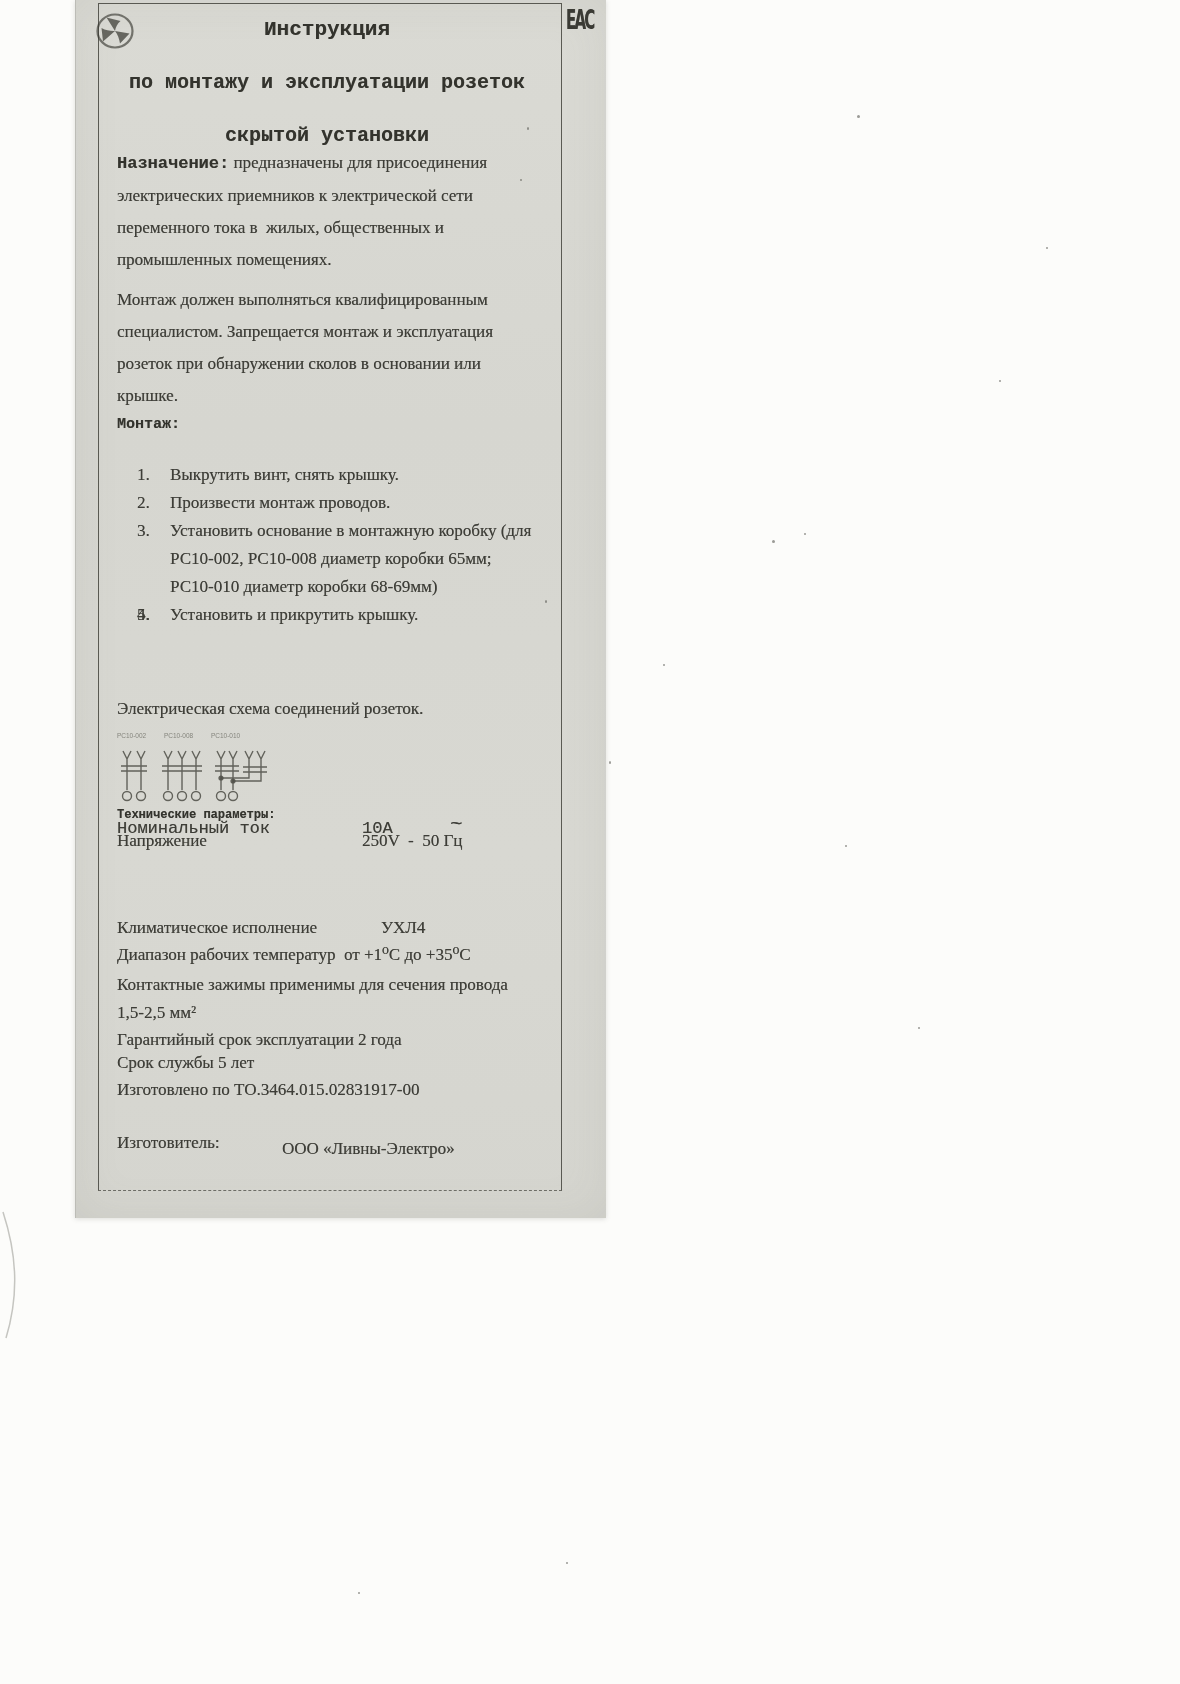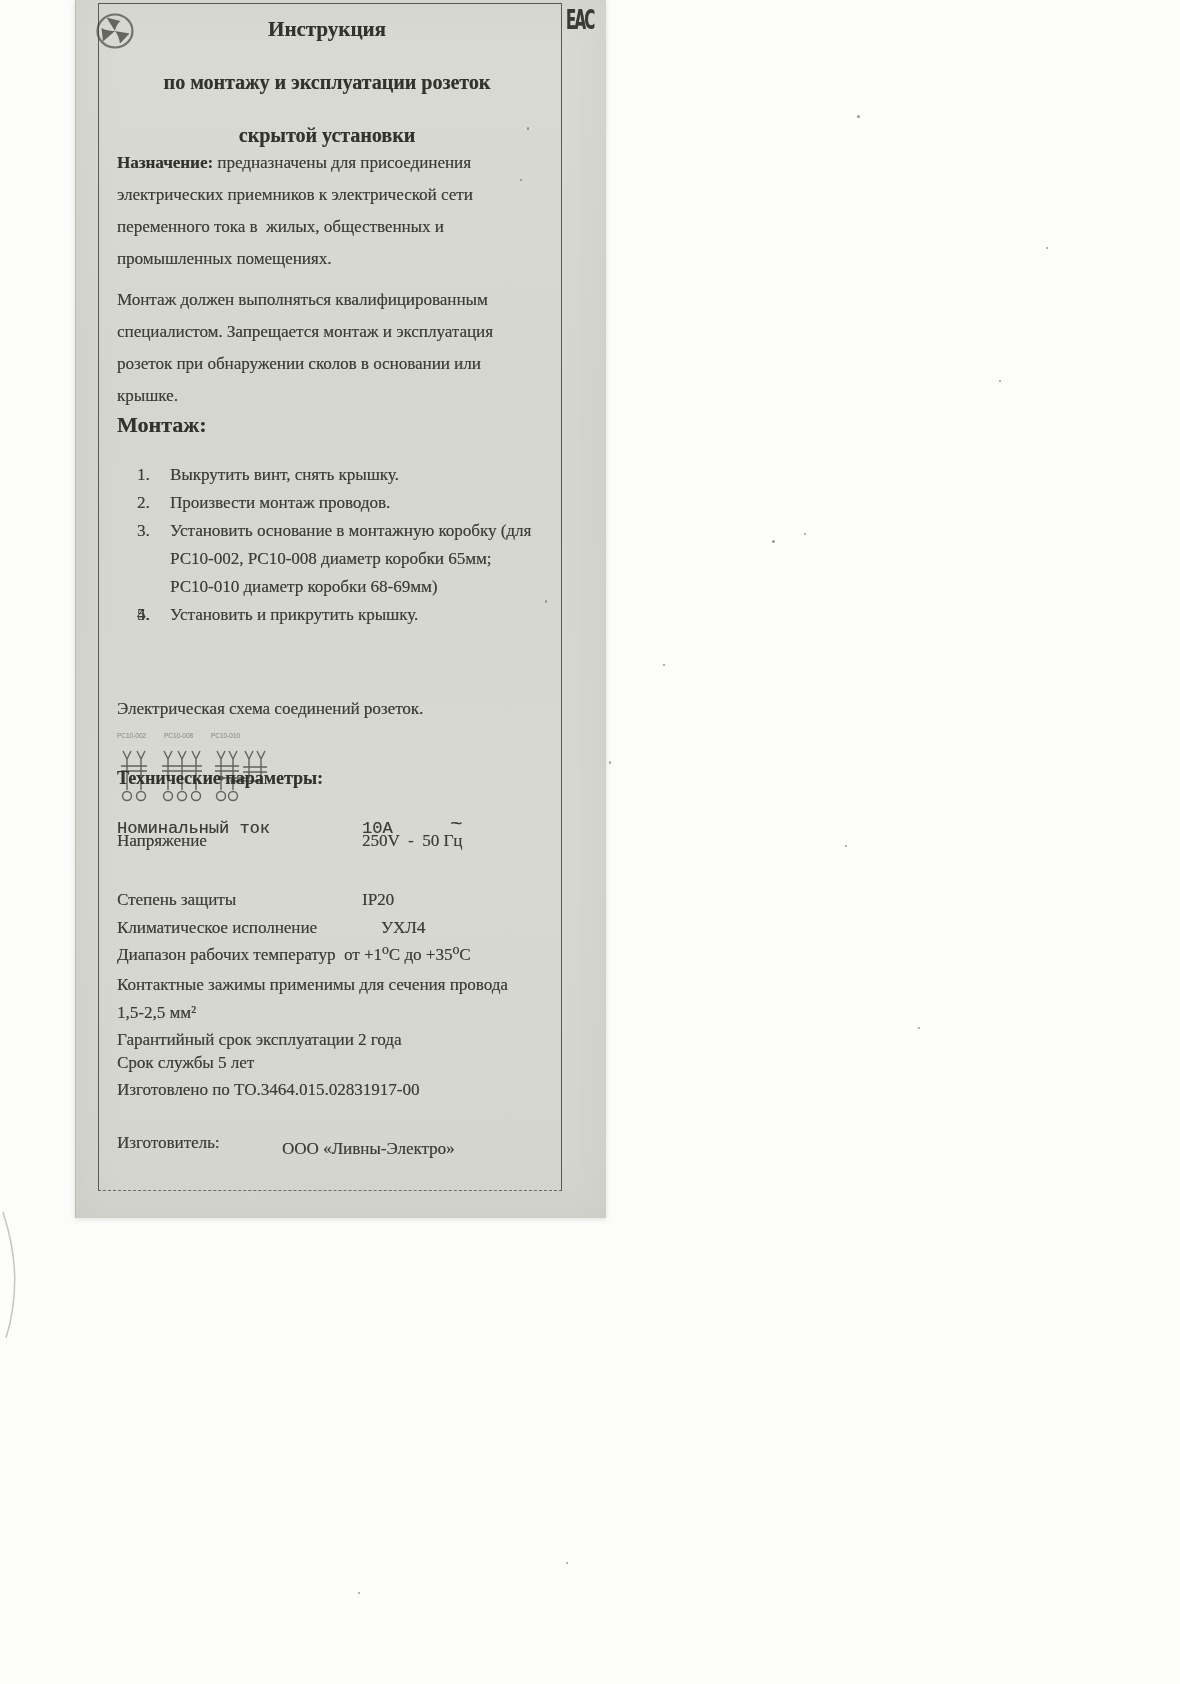--- a/index.html
+++ b/index.html
@@ -21,54 +21,54 @@
   .frame{
     position:absolute;left:22px;top:3px;width:464px;height:1188px;
     border:1px solid rgba(55,55,48,.78);
     border-bottom:1px dashed rgba(55,55,48,.65);
     box-sizing:border-box;
   }
   .frame > div{position:absolute;left:18px;right:24px;}
   [data-bind]{white-space:pre-wrap;}
   .txt{color:#3d3d37;font-size:17px;line-height:32px;
        text-shadow:.3px .3px .6px rgba(50,50,44,.5);}
-  .bold{font-weight:bold;color:#33332d;}
+  .bold{font-weight:bold;color:#33332d;font-family:Liberation Mono, monospace;}
 
   
   .hdr{top:9px;text-align:center;line-height:33px;}
   .hdr .h1{font-size:21px;}
   .hdr .h2{font-size:20px;margin-top:20px;}
   .logo{position:absolute;left:16px;top:10px;width:46px;height:44px;opacity:.82;}
   .eac{
     position:absolute;left:490px;top:2px;width:34px;height:38px;
     font-family:"DejaVu Sans","Liberation Sans",sans-serif;
     font-weight:900;font-size:27px;line-height:36px;color:#3a3a34;
     transform:scaleX(.55);transform-origin:left top;letter-spacing:-3px;
     text-shadow:.4px .4px 0 rgba(50,50,44,.55);
   }
 
   
   .purpose{top:143px;}
   .warning{top:280px;}
-  .montage-h{top:409px;line-height:24px;font-size:22px;}
+  .montage-h{top:409px;line-height:24px;font-size:15px;}
   .steps{top:457px;line-height:28px;}
   .step{position:relative;padding-left:53px;margin:0;}
   .step .num{position:absolute;left:20px;top:0;}
   .schema-cap{top:692px;line-height:26px;}
   .schema-labels{top:728px;left:233px;right:auto;display:flex;}
   .schema-labels span{
     display:inline-block;width:47px;font-family:"Liberation Sans",sans-serif;
     font-size:6.5px;color:#85857d;letter-spacing:0;white-space:nowrap;overflow:hidden;
   }
   .schematics{top:741px;left:238px;right:auto;display:flex;gap:9px;align-items:flex-start;}
   .schematics svg{display:block;}
   .sch-stroke{stroke:#4e4e47;stroke-width:1.4;fill:none;opacity:.85;}
   .sch-fill{fill:#4e4e47;opacity:.85;}
 
-  .params-h{top:761px;line-height:26px;font-size:18px;}
+  .params-h{top:798px;line-height:26px;font-size:12px;}
   .prow{line-height:28px;}
   .prow .val{position:absolute;left:245px;top:0;}
   .prow .val2{position:absolute;left:264px;top:0;}
   .prow .extra{position:absolute;left:333px;top:-4px;font-size:21px;}
   .r-volt{top:823px;} .r-curr{top:811px;font-family:Liberation Mono, monospace;} .r-ip{top:882px;} .r-clim{top:910px;}
   .l-temp{top:937px;line-height:28px;}
   .l-wire{top:967px;line-height:28px;}
   .l-guar{top:1022px;line-height:28px;}
   .l-life{top:1045px;line-height:28px;}
   .l-to{top:1072px;line-height:28px;}
@@ -186,24 +186,20 @@
       <div class="params-h txt bold" data-bind="params.heading">Технические параметры:</div>
 
       <div class="prow r-volt txt">
         <span data-bind="params.rows.0.label">Напряжение</span>
         <span class="val" data-bind="params.rows.0.value">250V  -  50 Гц</span>
       </div>
       <div class="prow r-curr txt">
         <span data-bind="params.rows.1.label">Номинальный ток</span>
         <span class="val" data-bind="params.rows.1.value">10А</span>
         <span class="extra" data-bind="params.rows.1.extra">~</span>
-      </div>
-      <div class="prow r-ip txt">
-        <span data-bind="params.rows.2.label">Степень защиты</span>
-        <span class="val" data-bind="params.rows.2.value">IP20</span>
       </div>
       <div class="prow r-clim txt">
         <span data-bind="params.rows.3.label">Климатическое исполнение</span>
         <span class="val2" data-bind="params.rows.3.value">УХЛ4</span>
       </div>
 
       <div class="l-temp txt" data-bind="params.lines.0">Диапазон рабочих температур  от +1⁰С до +35⁰С</div>
       <div class="l-wire txt" data-bind="params.lines.1">Контактные зажимы применимы для сечения провода 1,5-2,5 мм²</div>
       <div class="l-guar txt" data-bind="params.lines.2">Гарантийный срок эксплуатации 2 года</div>
       <div class="l-life txt" data-bind="params.lines.3">Срок службы 5 лет</div>

